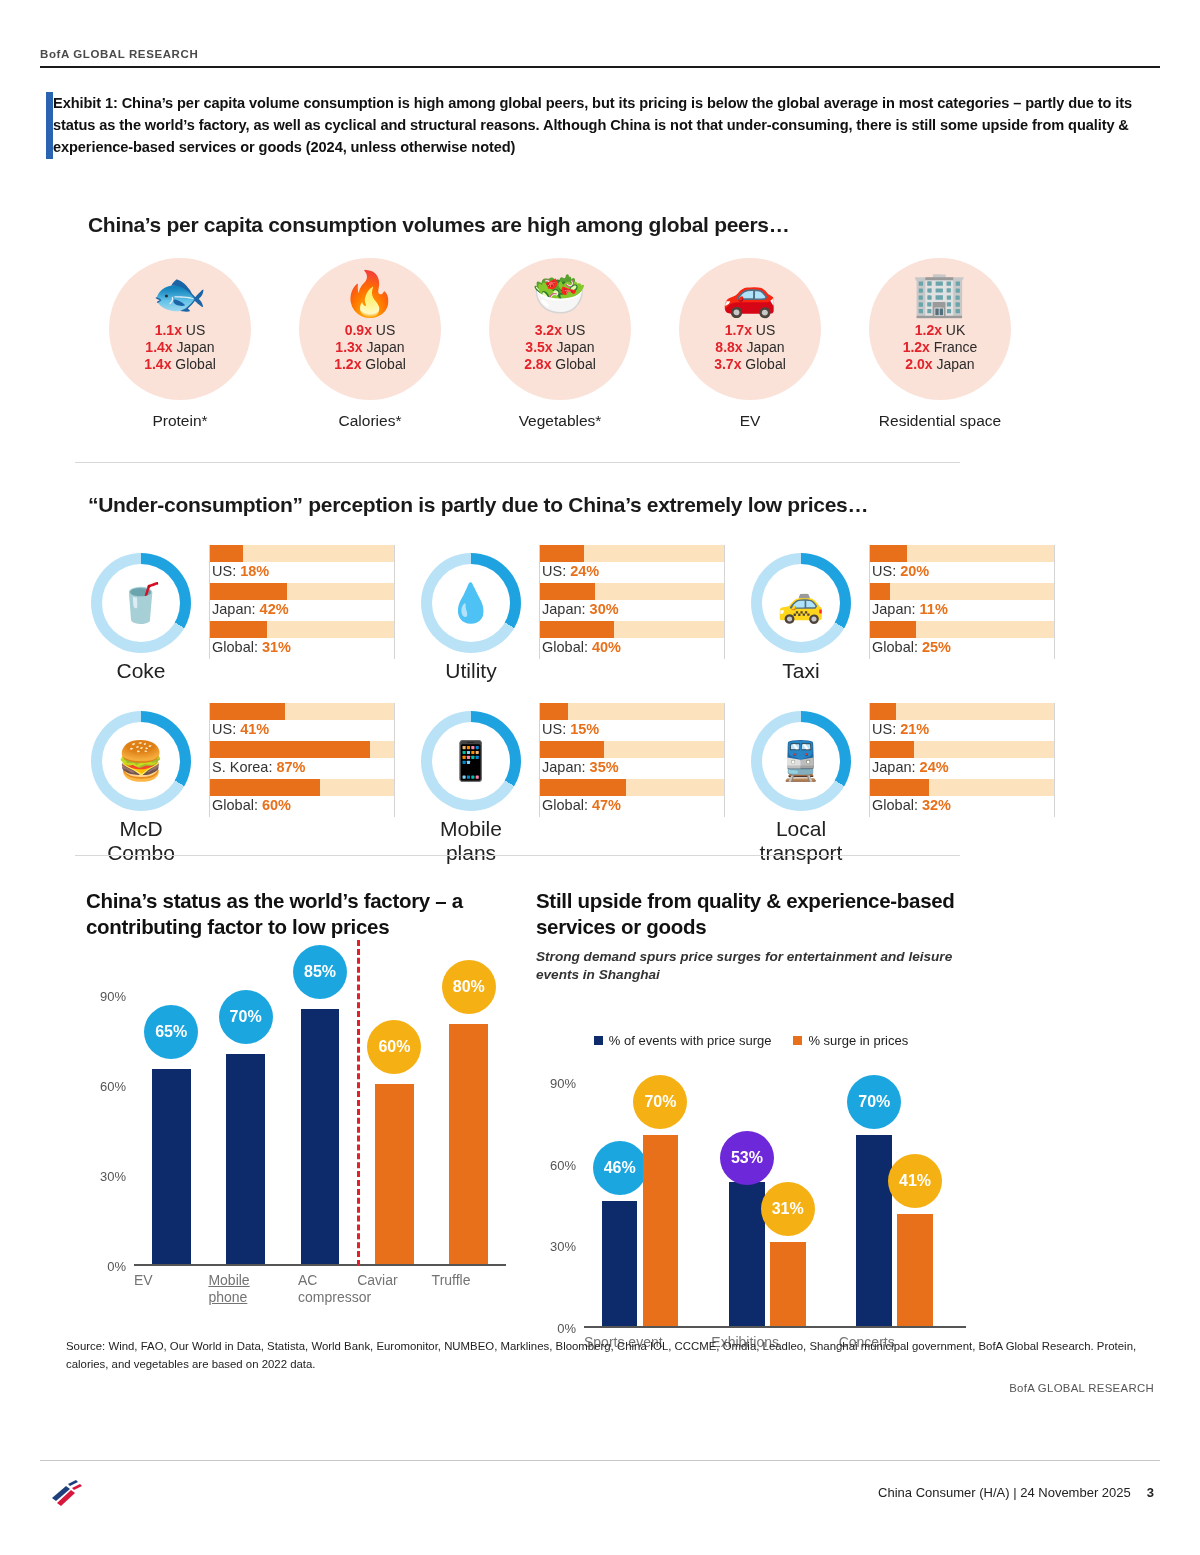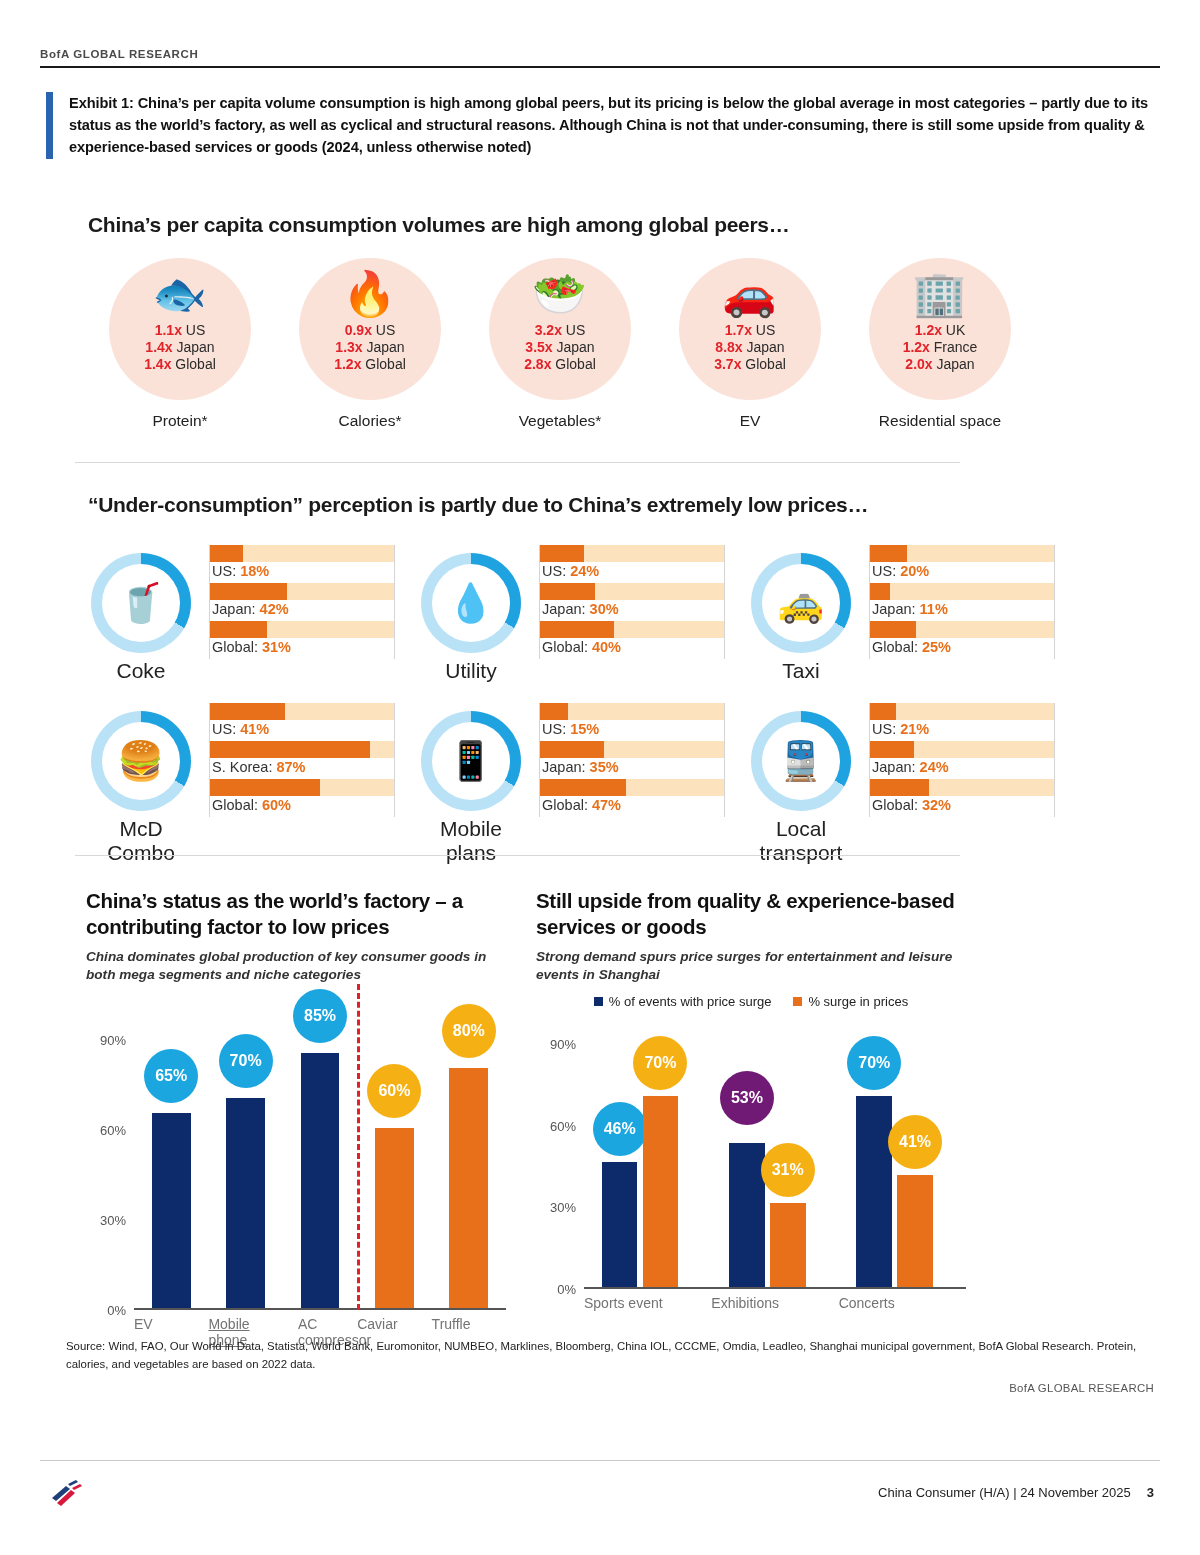--- a/index.html
+++ b/index.html
@@ -13,21 +13,21 @@
   }
 
   
   .page-head { position: absolute; left: 40px; top: 48px; width: 1120px; }
   .brand-line { font-size: 11.5px; letter-spacing: .6px; color: #4a4a4a; font-weight: 600; }
   .head-rule { margin-top: 6px; border-bottom: 2px solid #1a1a1a; }
 
   
   .exhibit { position: absolute; left: 46px; top: 92px; width: 1110px; display: flex; }
   .exhibit-bar { width: 7px; background: #2a63b0; flex: 0 0 7px; }
-  .exhibit-text { padding-left: 16px; }
+  .exhibit-text { }
   .exhibit-title {
     font-size: 14.6px; font-weight: bold; line-height: 1.52;
     letter-spacing: -0.1px; color: #111;
   }
   .exhibit-sub { font-size: 13px; color: #333; margin-top: 3px; letter-spacing: -.1px; }
 
   
   .sec-title {
     position: absolute; font-size: 21px; font-weight: bold;
     color: #1a1a1a; letter-spacing: -0.3px;
@@ -70,21 +70,21 @@
   .bar-fill { position: absolute; left: 0; top: 0; height: 17px; background: #e8701a; }
   .bar-cap { position: absolute; left: 2px; top: 18px; font-size: 14.5px; color: #333; white-space: nowrap; }
   .bar-cap b { color: #e8701a; font-weight: bold; }
   .price-label { margin-top: 6px; font-size: 21px; color: #222; text-align: center; width: 112px; }
 
   
   .chart-panel { position: absolute; top: 888px; }
   .ch-title { font-size: 20.5px; font-weight: bold; line-height: 1.28; letter-spacing: -0.3px; color: #111; }
   .ch-sub { font-size: 13.6px; font-style: italic; font-weight: bold; line-height: 1.3; color: #333; margin-top: 8px; }
   .legend { display: flex; gap: 22px; margin-top: 10px; align-items: center; justify-content: center; }
-  .legend-item { display: flex; align-items: center; gap: 6px; font-size: 13px; color: #222; }
+  .legend-item { display: flex; align-items: center; gap: 6px; font-size: 13px; color: #222; margin-top: 39px; }
   .lg-sw { width: 9px; height: 9px; display: inline-block; }
 
   .plot { position: relative; margin-top: 12px; }
   .y-ax { position: absolute; left: 0; top: 0; width: 44px; height: 100%; }
   .y-tick { position: absolute; right: 4px; font-size: 13px; color: #555; transform: translateY(-50%); }
   .plot-area { position: absolute; left: 48px; right: 0; top: 0; bottom: 0; border-bottom: 2px solid #555; }
   .gbar { position: absolute; bottom: 0; }
   .bub {
     position: absolute; width: 54px; height: 54px; border-radius: 50%;
     display: flex; align-items: center; justify-content: center;
@@ -332,21 +332,20 @@
             <div class="bar-cap"><span>Global</span>: <b>32%</b></div>
           </div>
         </div>
       </div>
     </div>
   </div>
 <div class="hr-light" style="left:75px; top:855px; width:885px;"></div>
 
 <div class="chart-panel" style="left:86px; width:420px;">
   <div class="ch-title">China’s status as the world’s factory – a contributing factor to low prices</div>
-  <div class="ch-sub">China dominates global production of key consumer goods in both mega segments and niche categories</div>
   <div class="plot" id="plot-left" style="height:300px; margin-top:26px;">
     <div class="y-ax" id="yax-left">
         <div class="y-tick" style="top: 300px;">0%</div>
         <div class="y-tick" style="top: 210px;">30%</div>
         <div class="y-tick" style="top: 120px;">60%</div>
         <div class="y-tick" style="top: 30px;">90%</div>
       </div>
     <div class="plot-area" id="area-left">
         <div class="gbar" style="left: 4.8%; width: 10.4%; height: 195px; background: rgb(13, 43, 107);"></div>
         <div class="bub" style="left: calc(10% - 27px); bottom: 205px; background: rgb(27, 166, 224);">65%</div>
@@ -389,21 +388,21 @@
         <div class="y-tick" style="top: 190.4px;">30%</div>
         <div class="y-tick" style="top: 108.8px;">60%</div>
         <div class="y-tick" style="top: 27.2px;">90%</div>
       </div>
     <div class="plot-area" id="area-right">
         <div class="gbar" style="left: 4.66667%; width: 9.33333%; height: 125.12px; background: rgb(13, 43, 107);"></div>
         <div class="bub" style="left: calc(9.33333% - 27px); bottom: 131.12px; background: rgb(27, 166, 224);">46%</div>
         <div class="gbar" style="left: 15.3333%; width: 9.33333%; height: 190.4px; background: rgb(232, 112, 26);"></div>
         <div class="bub" style="left: calc(20% - 27px); bottom: 196.4px; background: rgb(245, 176, 20);">70%</div>
         <div class="gbar" style="left: 38%; width: 9.33333%; height: 144.16px; background: rgb(13, 43, 107);"></div>
-        <div class="bub" style="left: calc(42.6667% - 27px); bottom: 162px; background: #701a75;">53%</div>
+        <div class="bub" style="left: calc(42.6667% - 27px); bottom: 141px; background: #6d28d9;">53%</div>
         <div class="gbar" style="left: 48.6667%; width: 9.33333%; height: 84.32px; background: rgb(232, 112, 26);"></div>
         <div class="bub" style="left: calc(53.3333% - 27px); bottom: 90.32px; background: rgb(245, 176, 20);">31%</div>
         <div class="gbar" style="left: 71.3333%; width: 9.33333%; height: 190.4px; background: rgb(13, 43, 107);"></div>
         <div class="bub" style="left: calc(76% - 27px); bottom: 196.4px; background: rgb(27, 166, 224);">70%</div>
         <div class="gbar" style="left: 82%; width: 9.33333%; height: 111.52px; background: rgb(232, 112, 26);"></div>
         <div class="bub" style="left: calc(86.6667% - 27px); bottom: 117.52px; background: rgb(245, 176, 20);">41%</div>
       </div>
   </div>
   <div id="xlabs-right" style="position:relative; height:40px;">
       <div class="xlab" style="left: 48px; width: 127.333px; top: 6px;">Sports event</div>

